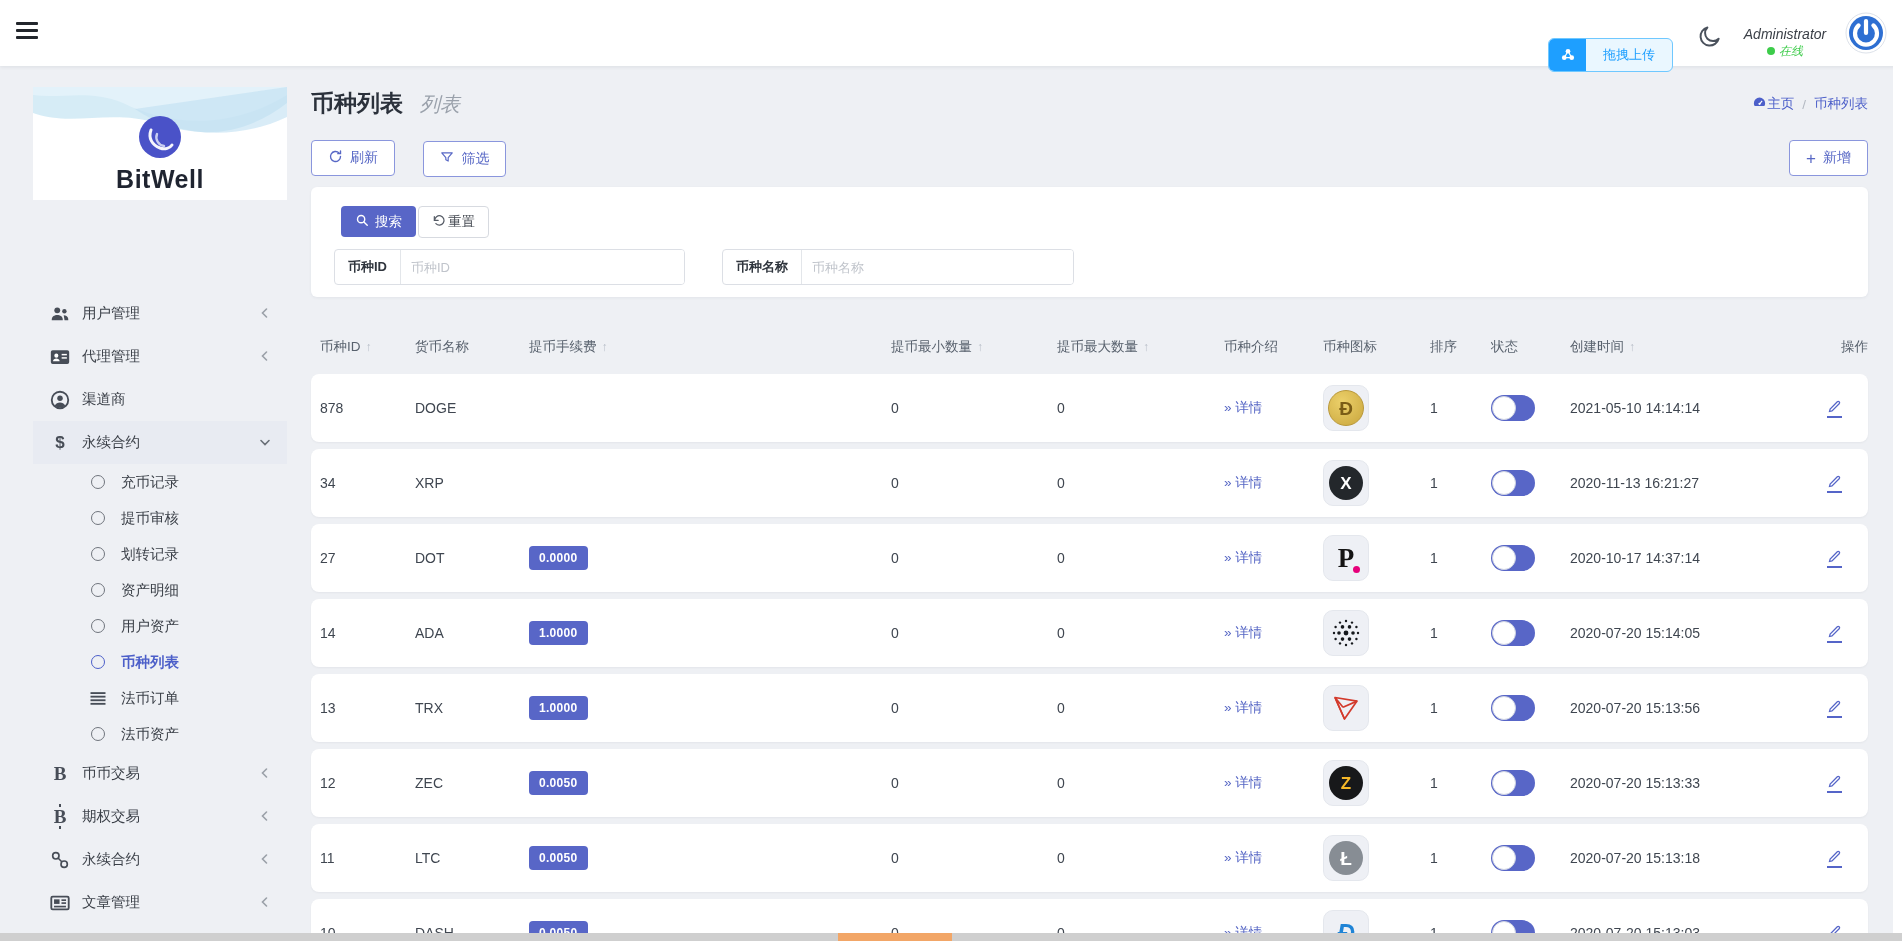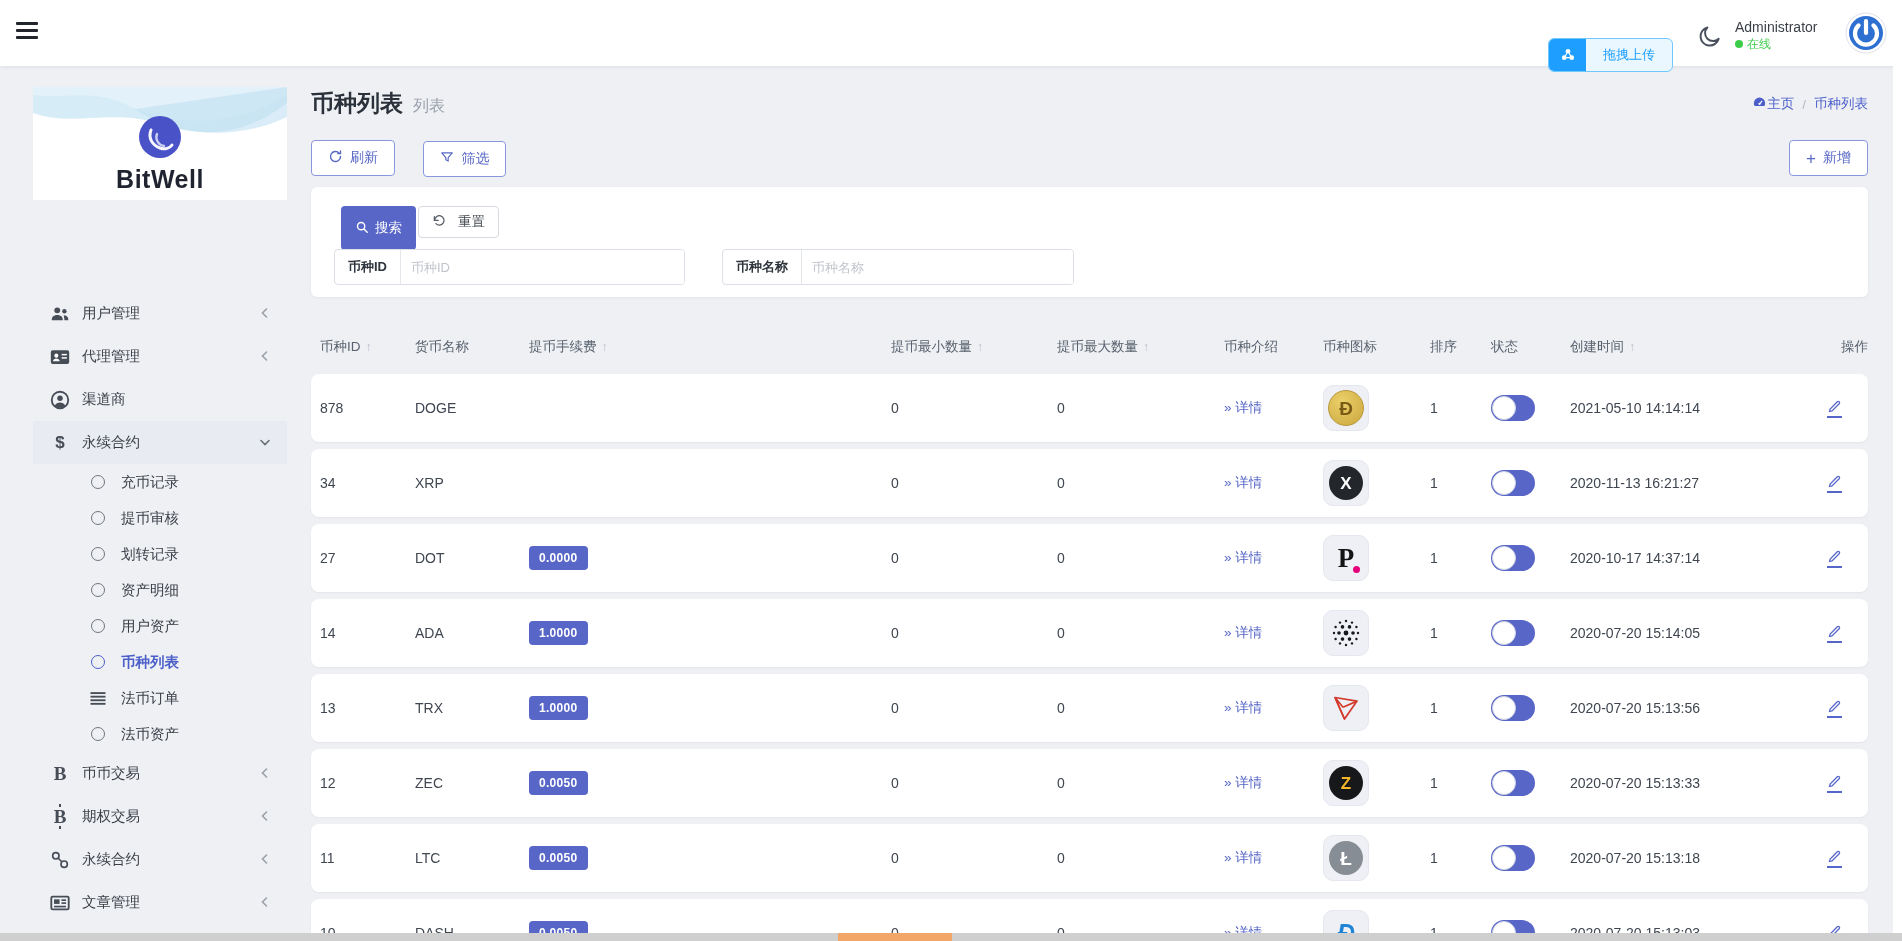--- a/index.html
+++ b/index.html
@@ -9,21 +9,21 @@
   
   .topbar{position:absolute;left:0;top:0;width:1902px;height:66px;background:#fff;
           box-shadow:0 1px 4px rgba(0,21,41,.08);z-index:20;}
   .hamburger{position:absolute;left:16px;top:22px;width:26px;height:22px;cursor:pointer;}
   .hamburger i{display:block;width:22px;height:3px;background:#22262c;margin:0 0 4px 0;border-radius:1px;}
   .upload-pill{position:absolute;left:1548px;top:38px;height:32px;display:flex;align-items:stretch;
                border-radius:6px;overflow:hidden;border:1px solid #6fc8ff;background:#eaf7ff;z-index:30;cursor:pointer;}
   .upload-pill .sq{width:37px;background:#1e9fff;display:flex;align-items:center;justify-content:center;}
   .upload-pill .lbl{display:flex;align-items:center;padding:0 17px;color:#1e9fff;font-size:13px;}
   .moon{position:absolute;left:1697px;top:23px;width:26px;height:26px;cursor:pointer;}
-  .userblock{position:absolute;left:1735px;top:18px;width:100px;text-align:left;cursor:pointer;}
+  .userblock{position:absolute;left:1735px;top:25px;width:100px;text-align:center;cursor:pointer;font-style:italic;}
   .userblock .uname{font-size:14px;color:#3a3f47;line-height:18px;}
   .userblock .ustatus{font-size:12px;color:#3dcc4a;line-height:16px;}
   .userblock .dot{display:inline-block;width:8px;height:8px;border-radius:50%;background:#3dcc4a;margin-right:4px;}
   .avatar{position:absolute;left:1845px;top:12px;width:42px;height:42px;border-radius:50%;cursor:pointer;}
 
   
   .sidebar{position:absolute;left:33px;top:87px;width:254px;bottom:0;}
   .logo-card{position:relative;width:254px;height:113px;background:#fff;overflow:hidden;}
   .logo-card svg.wave{position:absolute;left:0;top:0;}
   .logo-mark{position:absolute;left:105px;top:28px;}
@@ -45,33 +45,33 @@
   .radio-dot{display:inline-block;width:12px;height:12px;border:1.6px solid #70757d;border-radius:50%;background:transparent;}
   .menu-item.active .radio-dot{border-color:#4c5fc9;}
 
   
   .content{position:absolute;left:311px;top:66px;width:1557px;}
   .breadcrumb{position:absolute;right:0;top:29px;display:flex;align-items:center;font-size:13.5px;color:#4c5fc9;}
   .breadcrumb .sep{color:#b3b9c2;margin:0 8px;}
   .breadcrumb .bc-home{display:flex;align-items:center;gap:0;cursor:pointer;}
   .page-title{position:absolute;left:0;top:22px;display:flex;align-items:baseline;}
   .page-title .t{font-size:23px;font-weight:600;color:#2b313b;}
-  .page-title .s{font-size:16px;color:#9aa1ab;margin-left:10px;}
+  .page-title .s{font-size:20px;color:#9aa1ab;margin-left:17px;font-style:italic;}
   .toolbar{position:absolute;left:0;top:74px;width:1557px;height:36px;}
   .btn{display:inline-flex;align-items:center;gap:7px;height:36px;padding:0 16px;border:1px solid #8a96dd;
        border-radius:4px;background:#fff;color:#5767c5;font-size:14px;cursor:pointer;box-sizing:border-box;}
   .btn+.btn{margin-left:24px;}
   .btn-add{position:absolute;right:0;top:0;}
   .btn .plus{font-size:17px;line-height:1;}
 
   .search-card{position:absolute;left:0;top:121px;width:1557px;height:110px;background:#fff;border-radius:6px;
                box-shadow:0 1px 3px rgba(31,45,61,.06);}
-  .btn-search{position:absolute;left:30px;top:19px;height:44px;display:inline-flex;align-items:center;gap:6px;
+  .btn-search{position:absolute;left:30px;top:19px;height:31px;display:inline-flex;align-items:center;gap:6px;
               background:#5866c7;color:#fff;border:none;border-radius:4px;padding:0 14px;font-size:13.5px;cursor:pointer;}
-  .btn-reset{position:absolute;left:107px;top:19px;height:32px;display:inline-flex;align-items:center;gap:12px;
+  .btn-reset{position:absolute;left:107px;top:19px;height:32px;display:inline-flex;align-items:center;gap:2px;
              background:#fff;color:#454a52;border:1px solid #d7dae0;border-radius:4px;padding:0 13px;font-size:13.5px;cursor:pointer;box-sizing:border-box;}
   .fgroup{position:absolute;top:62px;height:36px;display:flex;border:1px solid #dcdfe5;border-radius:4px;
           box-sizing:border-box;background:#fff;overflow:hidden;}
   .fgroup .flabel{display:flex;align-items:center;padding:0 13px;font-size:13px;font-weight:bold;color:#2f353d;
                   border-right:1px solid #e3e6ea;white-space:nowrap;}
   .fgroup input{border:none;outline:none;flex:1;padding:0 10px;font-size:13px;color:#3a3f47;font-family:inherit;}
   .fgroup input::placeholder{color:#c0c4cb;}
   .fg-0{left:23px;width:351px;}
   .fg-1{left:411px;width:352px;}
 

